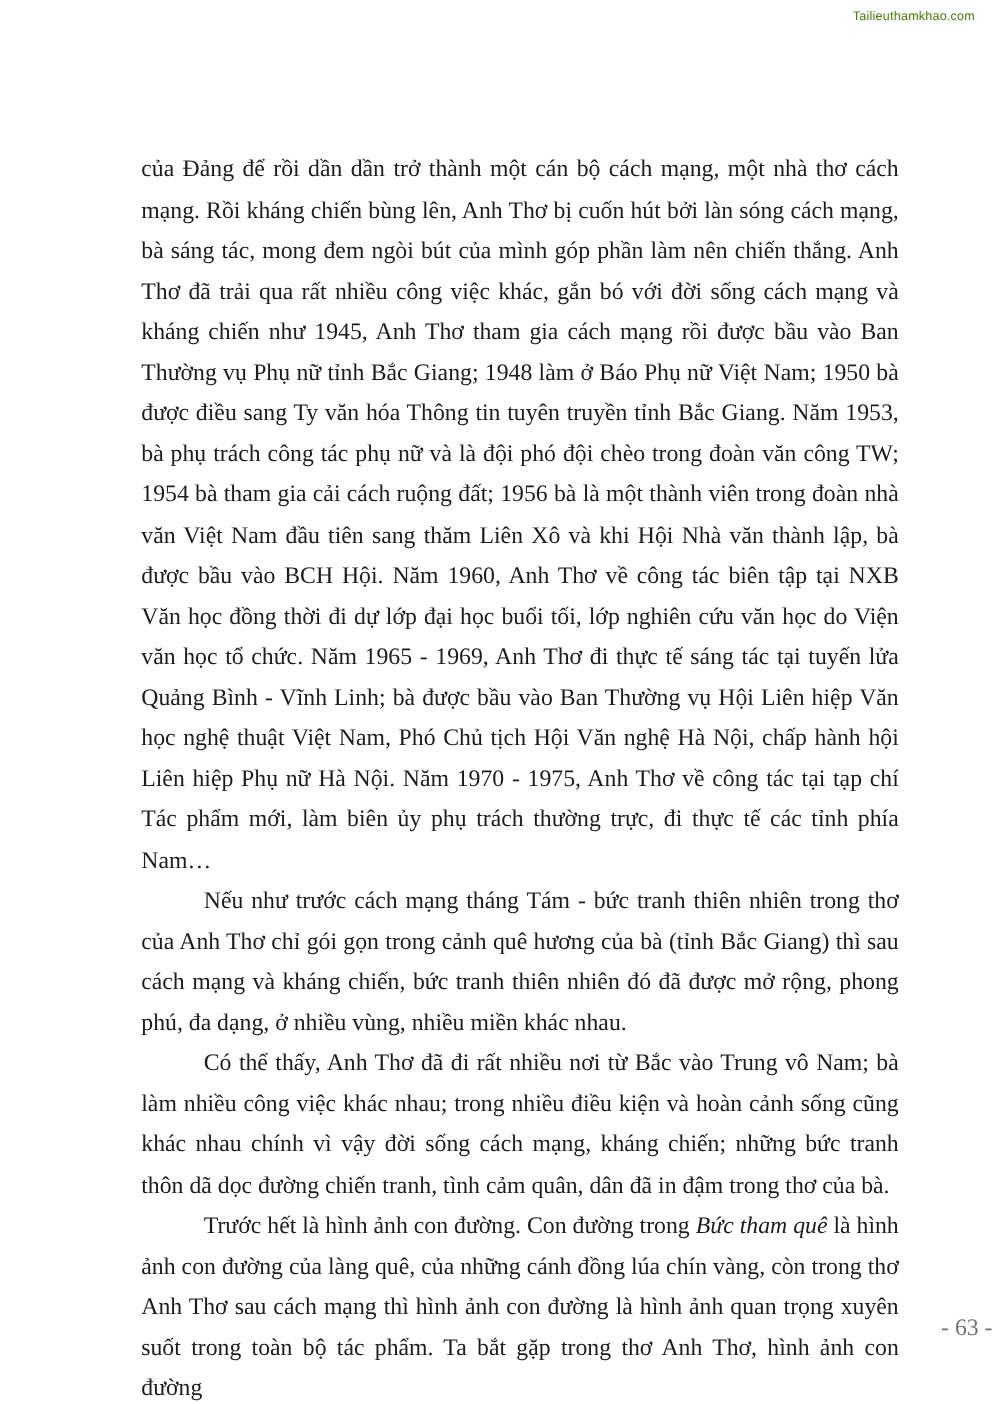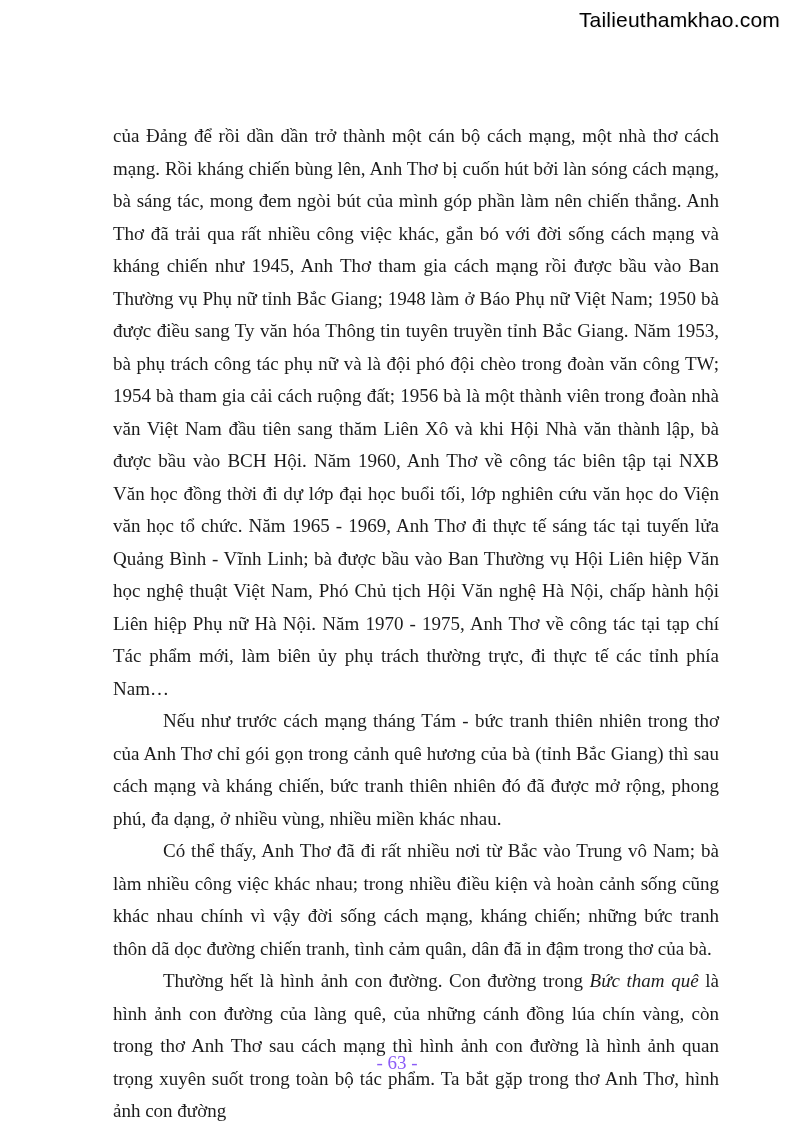--- a/index.html
+++ b/index.html
@@ -14,22 +14,22 @@
     background: #ffffff;
     overflow: hidden;
     font-family: "Liberation Serif", "DejaVu Serif", serif;
     color: #1c1c1c;
   }
   .watermark {
     position: absolute;
     top: 8px;
     right: 14px;
     font-family: "Liberation Sans", "DejaVu Sans", sans-serif;
-    font-size: 21px;
-    color: #000000;
+    font-size: 10px;
+    color: #4d7c0f;
     text-shadow: 1px 1px 0 #efefef;
     letter-spacing: 0.2px;
   }
   .content {
     position: absolute;
     left: 113px;
     top: 88px;
     width: 606px;
     font-size: 19px;
     line-height: 32.5px;
@@ -44,41 +44,41 @@
     text-indent: 50px;
   }
   .italic {
     font-style: italic;
   }
   .footer {
     position: absolute;
     top: 1052px;
     left: 0;
     width: 100%;
-    text-align: center;
+    text-align: right;
     font-size: 19px;
-    color: #8b5cf6;
+    color: #737373;
   }
 </style>
 </head>
 <body>
 
 <div class="page">
 
   <div class="watermark">Tailieuthamkhao.com</div>
 
   <div class="content">
 
     <p><span>của Đảng để rồi dần dần trở thành một cán bộ cách mạng, một nhà thơ cách mạng. Rồi kháng chiến bùng lên, Anh Thơ bị cuốn hút bởi làn sóng cách mạng, bà sáng tác, mong đem ngòi bút của mình góp phần làm nên chiến thắng. Anh Thơ đã trải qua rất nhiều công việc khác, gắn bó với đời sống cách mạng và kháng chiến như 1945, Anh Thơ tham gia cách mạng rồi được bầu vào Ban Thường vụ Phụ nữ tỉnh Bắc Giang; 1948 làm ở Báo Phụ nữ Việt Nam; 1950 bà được điều sang Ty văn hóa Thông tin tuyên truyền tỉnh Bắc Giang. Năm 1953, bà phụ trách công tác phụ nữ và là đội phó đội chèo trong đoàn văn công TW; 1954 bà tham gia cải cách ruộng đất; 1956 bà là một thành viên trong đoàn nhà văn Việt Nam đầu tiên sang thăm Liên Xô và khi Hội Nhà văn thành lập, bà được bầu vào BCH Hội. Năm 1960, Anh Thơ về công tác biên tập tại NXB Văn học đồng thời đi dự lớp đại học buổi tối, lớp nghiên cứu văn học do Viện văn học tổ chức. Năm 1965 - 1969, Anh Thơ đi thực tế sáng tác tại tuyến lửa Quảng Bình - Vĩnh Linh; bà được bầu vào Ban Thường vụ Hội Liên hiệp Văn học nghệ thuật Việt Nam, Phó Chủ tịch Hội Văn nghệ Hà Nội, chấp hành hội Liên hiệp Phụ nữ Hà Nội. Năm 1970 - 1975, Anh Thơ về công tác tại tạp chí Tác phẩm mới, làm biên ủy phụ trách thường trực, đi thực tế các tỉnh phía Nam…</span></p>
 
     <p class="indent"><span>Nếu như trước cách mạng tháng Tám - bức tranh thiên nhiên trong thơ của Anh Thơ chỉ gói gọn trong cảnh quê hương của bà (tỉnh Bắc Giang) thì sau cách mạng và kháng chiến, bức tranh thiên nhiên đó đã được mở rộng, phong phú, đa dạng, ở nhiều vùng, nhiều miền khác nhau.</span></p>
 
     <p class="indent"><span>Có thể thấy, Anh Thơ đã đi rất nhiều nơi từ Bắc vào Trung vô Nam; bà làm nhiều công việc khác nhau; trong nhiều điều kiện và hoàn cảnh sống cũng khác nhau chính vì vậy đời sống cách mạng, kháng chiến; những bức tranh thôn dã dọc đường chiến tranh, tình cảm quân, dân đã in đậm trong thơ của bà.</span></p>
 
-    <p class="indent"><span>Thường hết là hình ảnh con đường. Con đường trong </span><span class="italic">Bức tham quê</span><span> là hình ảnh con đường của làng quê, của những cánh đồng lúa chín vàng, còn trong thơ Anh Thơ sau cách mạng thì hình ảnh con đường là hình ảnh quan trọng xuyên suốt trong toàn bộ tác phẩm. Ta bắt gặp trong thơ Anh Thơ, hình ảnh con đường</span></p>
+    <p class="indent"><span>Trước hết là hình ảnh con đường. Con đường trong </span><span class="italic">Bức tham quê</span><span> là hình ảnh con đường của làng quê, của những cánh đồng lúa chín vàng, còn trong thơ Anh Thơ sau cách mạng thì hình ảnh con đường là hình ảnh quan trọng xuyên suốt trong toàn bộ tác phẩm. Ta bắt gặp trong thơ Anh Thơ, hình ảnh con đường</span></p>
 
   </div>
 
   <div class="footer">
     <span>- 63 -</span>
   </div>
 
 </div>
 
 </body></html>

